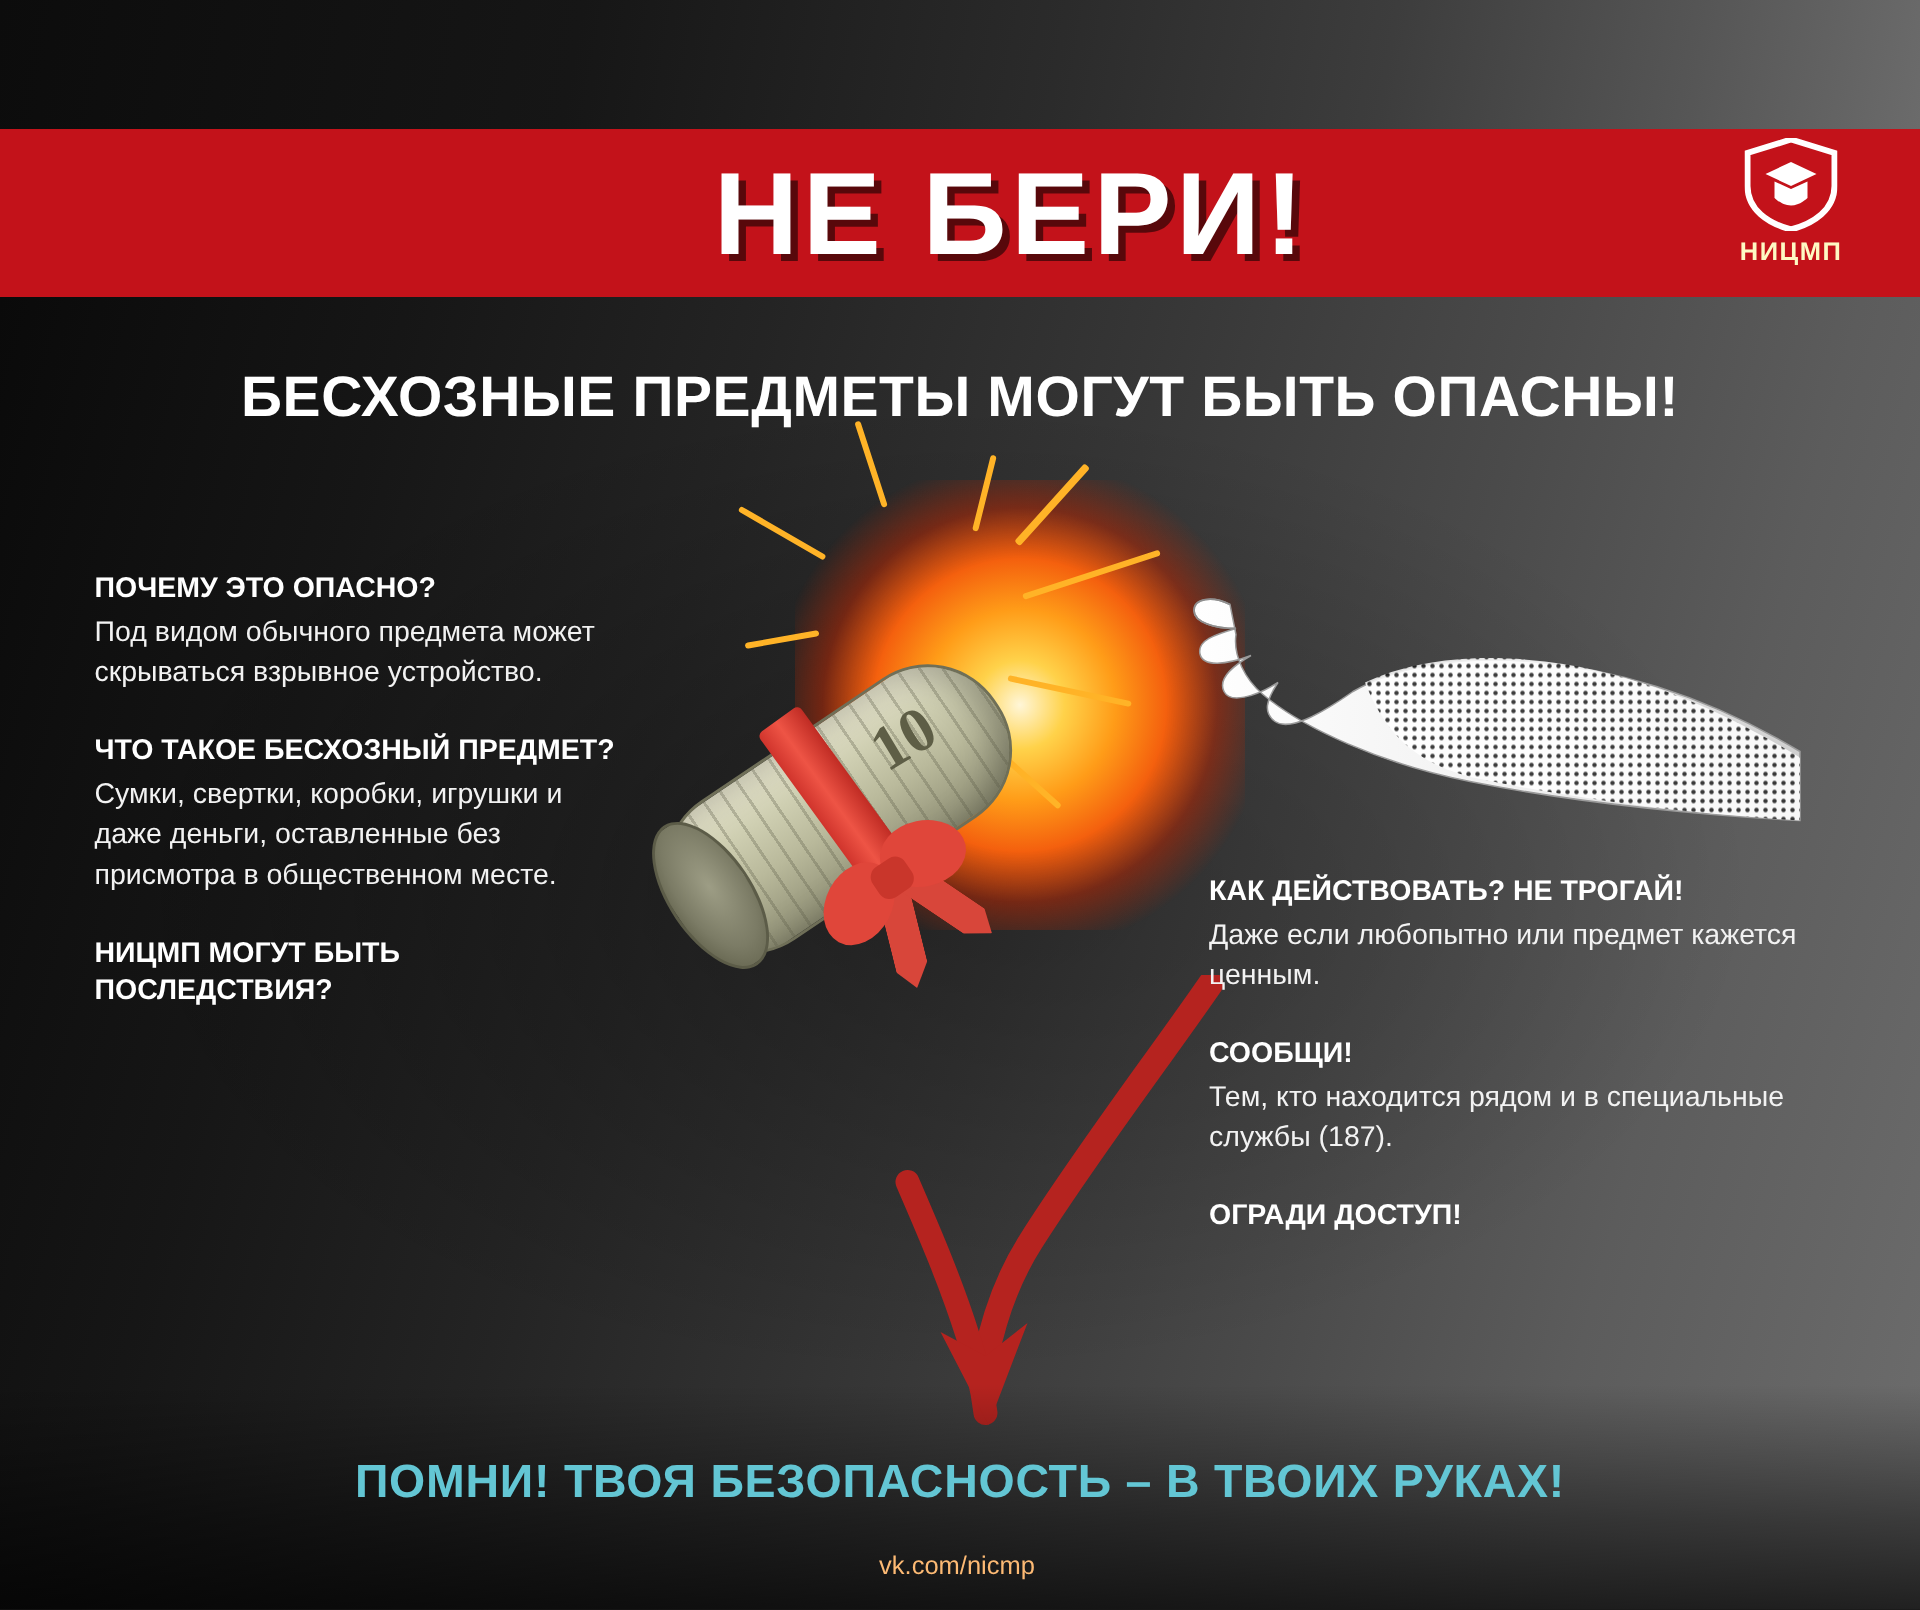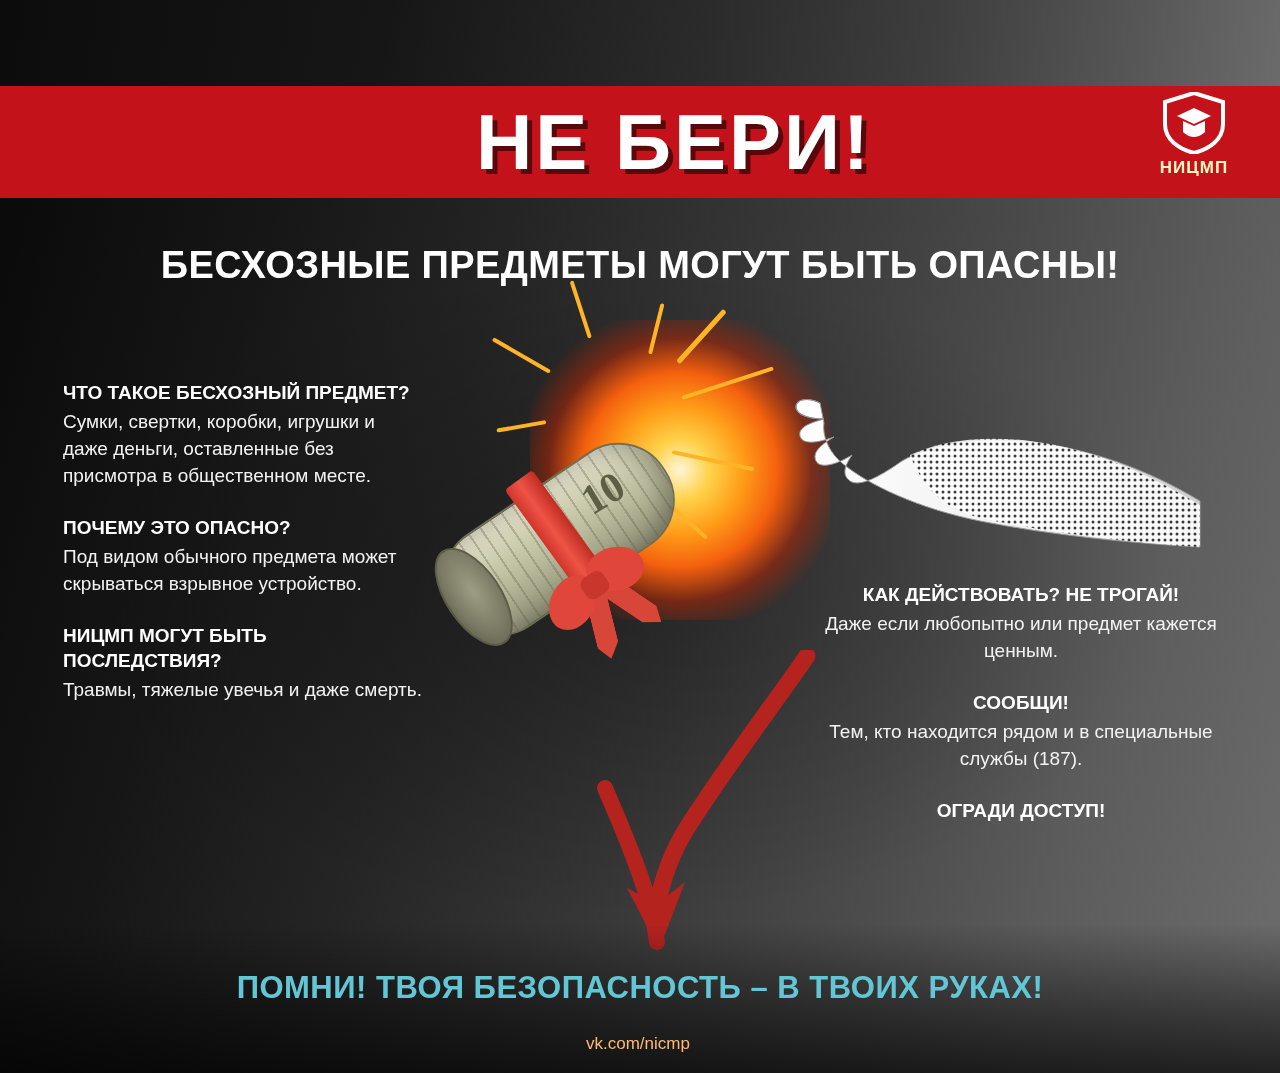--- a/index.html
+++ b/index.html
@@ -103,21 +103,20 @@
     position: absolute;
     left: 63px;
     top: 380px;
     width: 360px;
   }
   .col-right {
     position: absolute;
     left: 806px;
     top: 582px;
     width: 430px;
-    text-align: center;
   }
   .block { margin-bottom: 26px; }
   .block:last-child { margin-bottom: 0; }
   .b-head {
     font-size: 19px;
     font-weight: bold;
     color: #ffffff;
     line-height: 25px;
     margin-bottom: 3px;
   }
@@ -341,30 +340,29 @@
   <div class="arrow">
     <svg viewBox="0 0 250 310" width="250" height="310">
       <path d="M232 6 C196 58 150 118 112 178 C98 200 88 226 82 256" fill="none" stroke="#b5231f" stroke-width="17" stroke-linecap="round"></path>
       <path d="M30 138 C42 166 58 202 70 240 C76 258 80 276 82 292" fill="none" stroke="#b5231f" stroke-width="16" stroke-linecap="round"></path>
       <path d="M52 238 L84 300 L110 232 L82 254 Z" fill="#b5231f"></path>
     </svg>
   </div>
 
   <div class="col-left">
     <div class="block">
+      <div class="b-head">ПОЧЕМУ ЭТО ОПАСНО?</div>
+      <div class="b-body">Под видом обычного предмета может скрываться взрывное устройство.</div>
+    </div>
+    <div class="block">
       <div class="b-head">ЧТО ТАКОЕ БЕСХОЗНЫЙ ПРЕДМЕТ?</div>
       <div class="b-body">Сумки, свертки, коробки, игрушки и даже деньги, оставленные без присмотра в общественном месте.</div>
     </div>
     <div class="block">
-      <div class="b-head">ПОЧЕМУ ЭТО ОПАСНО?</div>
-      <div class="b-body">Под видом обычного предмета может скрываться взрывное устройство.</div>
-    </div>
-    <div class="block">
       <div class="b-head">НИЦМП МОГУТ БЫТЬ ПОСЛЕДСТВИЯ?</div>
-      <div class="b-body">Травмы, тяжелые увечья и даже смерть.</div>
     </div>
   </div>
 
   <div class="col-right">
     <div class="block">
       <div class="b-head">КАК ДЕЙСТВОВАТЬ? НЕ ТРОГАЙ!</div>
       <div class="b-body">Даже если любопытно или предмет кажется ценным.</div>
     </div>
     <div class="block">
       <div class="b-head">СООБЩИ!</div>

